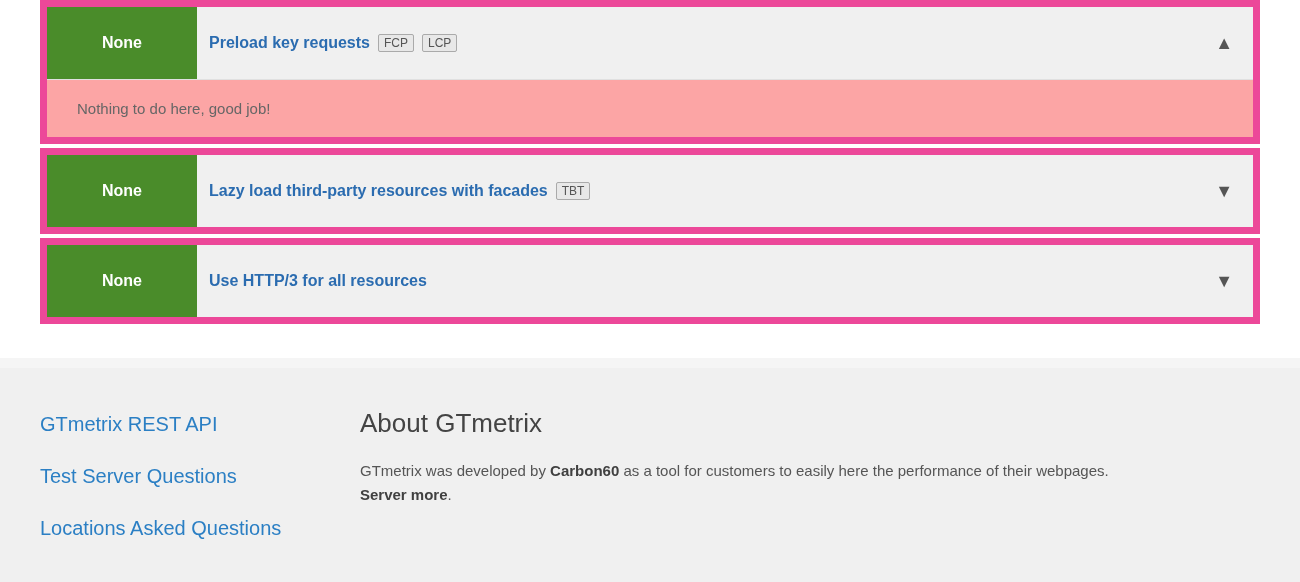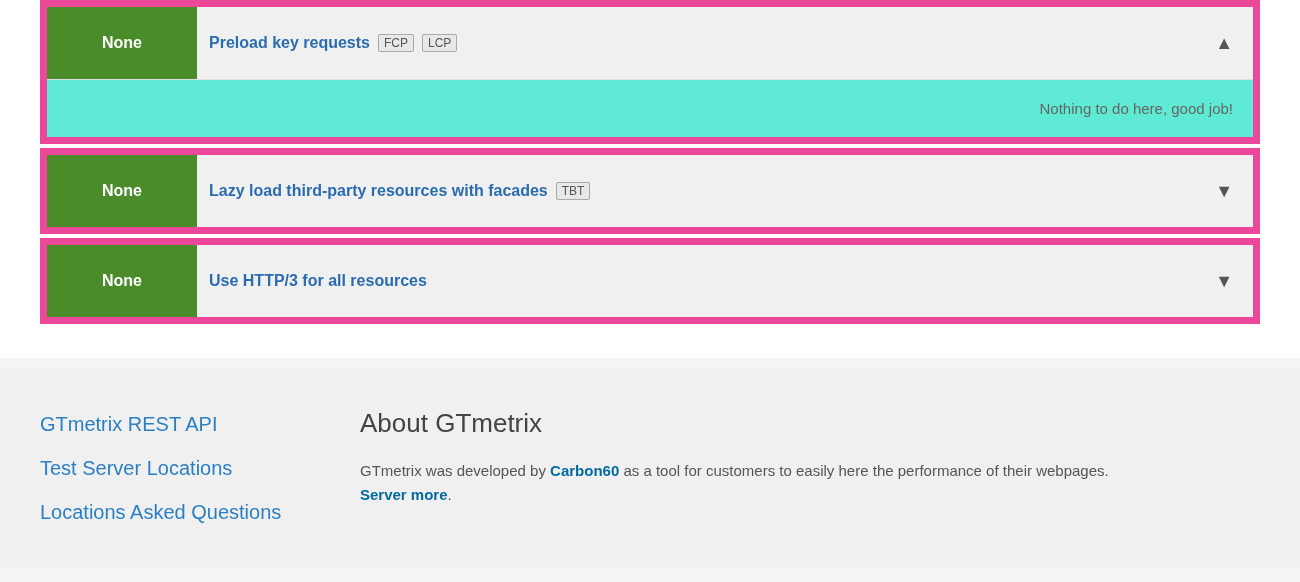--- a/index.html
+++ b/index.html
@@ -71,25 +71,25 @@
     .audit-chevron {
       padding: 0 20px;
       color: #555;
       font-size: 18px;
       display: flex;
       align-items: center;
       cursor: pointer;
     }
 
     .audit-content {
-      background: #5eead4;
+      background: #fca5a5;
       padding: 20px 20px 20px 30px;
       display: flex;
       align-items: center;
-      justify-content: flex-end;
+      justify-content: flex-start;
       border-top: 1px solid #e0e0e0;
     }
 
     .audit-content-text {
       color: #666;
       font-size: 15px;
     }
 
     .learn-button {
       background: #3a9bd5;
@@ -107,21 +107,21 @@
       background: #f0f0f0;
       padding: 40px 40px;
       display: flex;
       gap: 60px;
       margin-top: 10px;
     }
 
     .footer-links {
       display: flex;
       flex-direction: column;
-      gap: 12px;
+      gap: 20px;
       min-width: 260px;
     }
 
     .footer-link {
       color: #2b7fc4;
       font-size: 20px;
       text-decoration: none;
       line-height: 1.6;
     }
 
@@ -137,21 +137,21 @@
     }
 
     .footer-about-text {
       color: #555;
       font-size: 15px;
       line-height: 1.6;
       max-width: 750px;
     }
 
     .footer-about-text a {
-      color: #0369a1;
+      color: #404040;
       font-weight: bold;
       text-decoration: none;
     }
   </style>
 </head>
 <body>
 
 <div class="top-section">
 
   <div class="audit-row expanded">
@@ -189,21 +189,21 @@
       <div class="audit-chevron">▼</div>
     </div>
   </div>
 
 </div>
 
 <div class="footer-section">
 
   <div class="footer-links">
     <a class="footer-link" href="#">GTmetrix REST API</a>
-    <a class="footer-link" href="#">Test Server Locations</a>
+    <a class="footer-link" href="#">Test Server Questions</a>
     <a class="footer-link" href="#">Locations Asked Questions</a>
   </div>
 
   <div class="footer-about">
     <h2 class="footer-about-title">About GTmetrix</h2>
     <p class="footer-about-text">
       <span>GTmetrix was developed by </span><a href="#">Carbon60</a><span> as a tool for customers to easily here the performance of their webpages. </span><a href="#">Server more</a><span>.</span>
     </p>
   </div>
 

